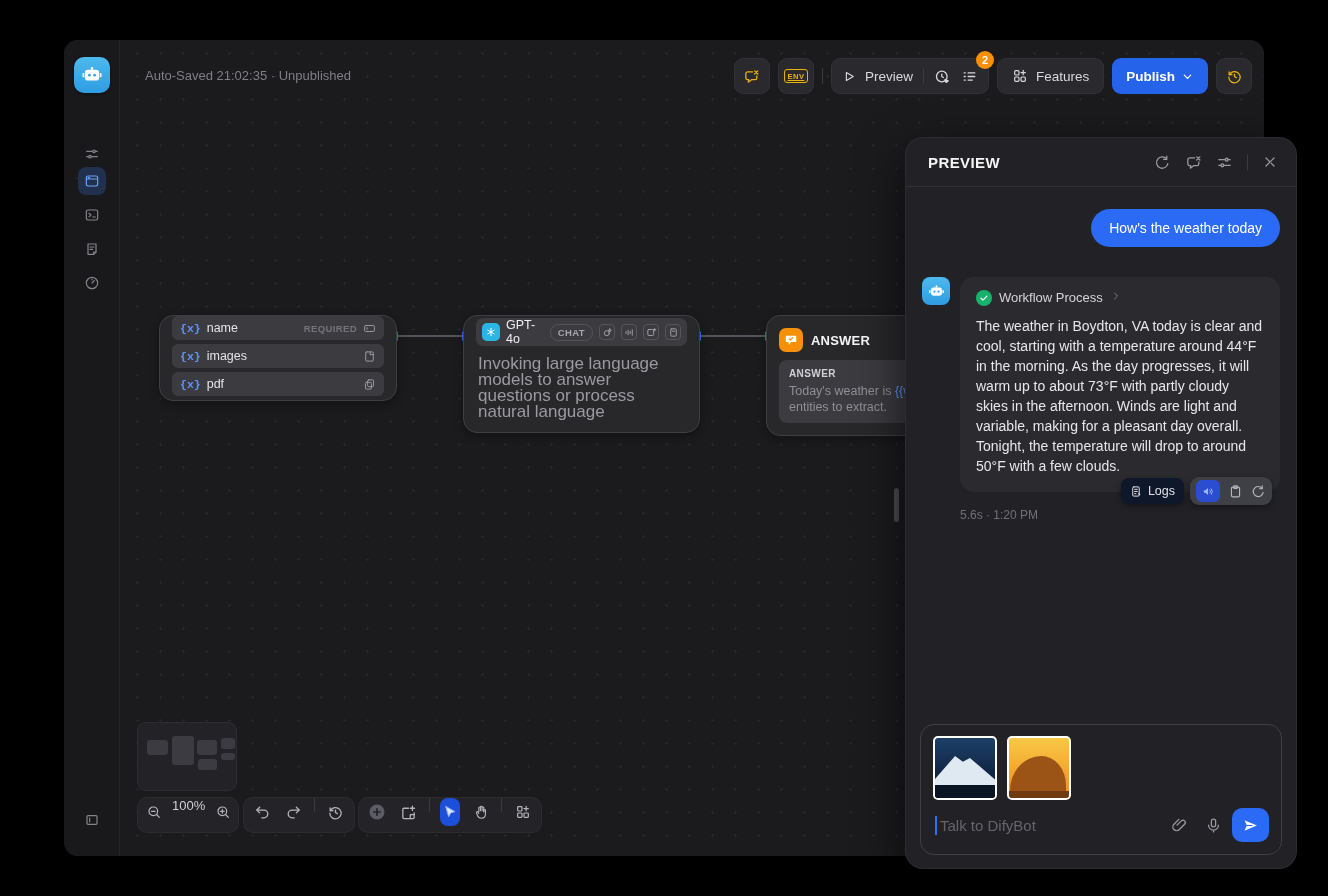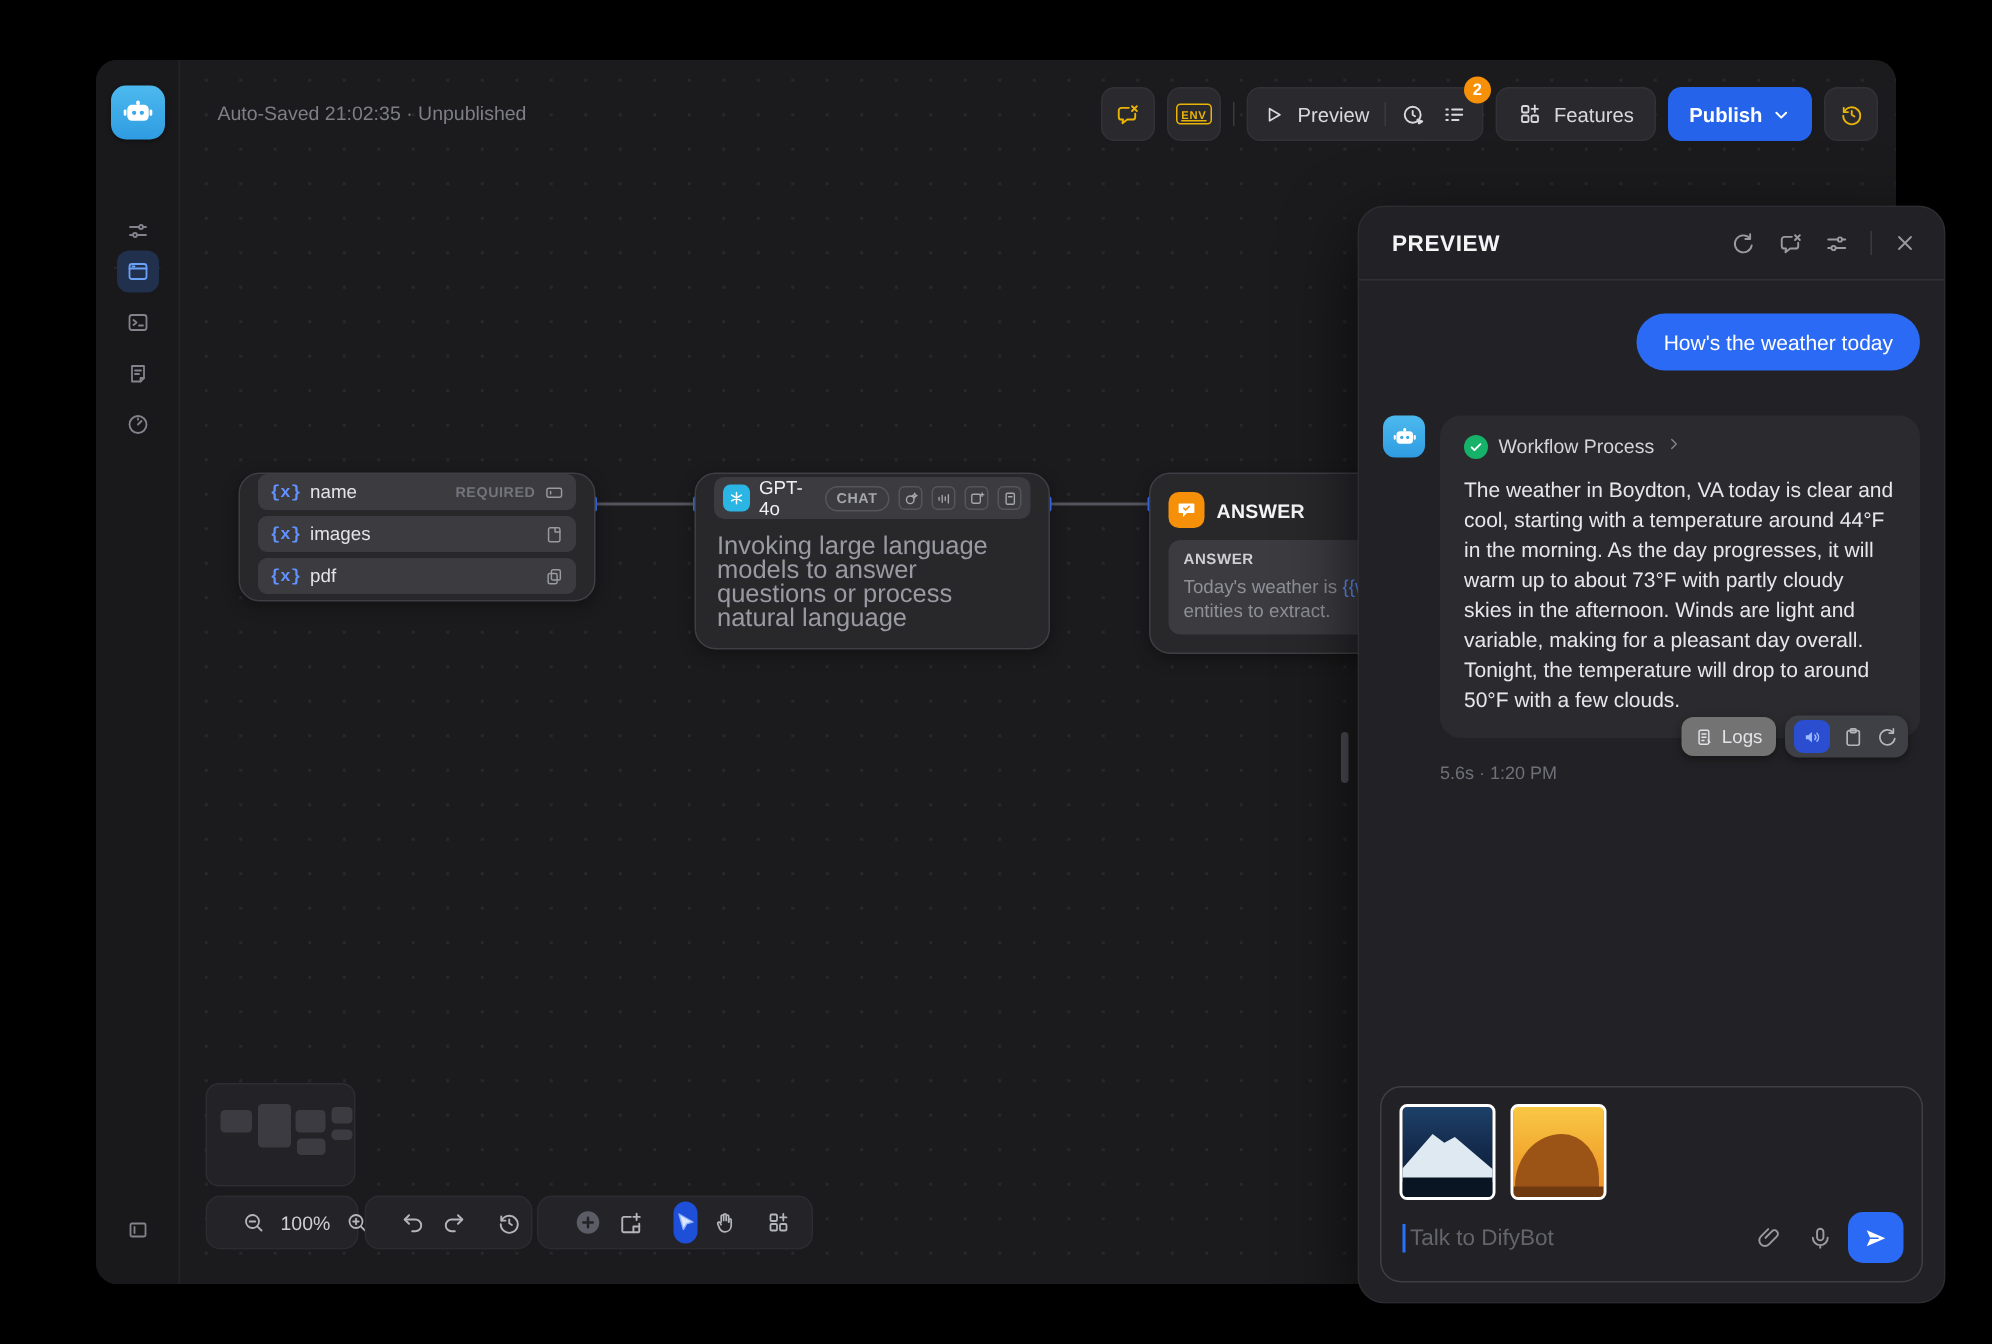--- a/index.html
+++ b/index.html
@@ -70,21 +70,21 @@
   .ans-text { color:#8f8f98; font-size:12.5px; line-height:16px; white-space:nowrap; }
   .ans-text .var { color:#6192ff; }
   .edge { position:absolute; height:2px; background:#54545c; z-index:2; }
   .port { position:absolute; width:3px; height:10px; border-radius:2px; background:#3f74ff; top:-4px; }
 
   
   .minimap { position:absolute; left:73px; top:682px; width:100px; height:69px; border-radius:9px;
     background:#232327; border:1px solid rgba(255,255,255,.05); z-index:4; cursor:pointer; }
   .mm-rect { position:absolute; background:#3b3b41; border-radius:3px; }
   .ctl-group { position:absolute; top:757px; height:36px; border-radius:10px; background:#242428;
-    border:0.5px solid rgba(255,255,255,.04); display:flex; align-items:center; padding:0 23px; gap:10px;
+    border:0.5px solid rgba(255,255,255,.04); display:flex; align-items:flex-start; padding:0 8px; gap:10px;
     color:#b4b4bc; z-index:4; }
   .ctl-div { width:1px; height:14px; background:#3a3a3f; }
   .zoom-label { color:#cfcfd6; font-size:13px; width:42px; text-align:center; }
   .ctl-btn { width:28px; height:28px; border-radius:8px; display:flex; align-items:center; justify-content:center; cursor:pointer; }
   .ctl-btn.active { background:#1e4fd8; color:#dbe6ff; }
   .scrollbar-v { position:absolute; left:830px; top:448px; width:5px; height:34px; border-radius:3px; background:#4a4a52; z-index:4; }
 
   
   .preview-panel { position:absolute; left:905px; top:137px; width:392px; height:732px; background:#222226;
     border-radius:18px; border:1px solid rgba(255,255,255,.05); box-shadow:0 16px 48px rgba(0,0,0,.65);
@@ -98,21 +98,21 @@
     border-radius:20px; padding:11px 18px; margin-bottom:30px; }
   .bot-row { display:flex; gap:10px; align-items:flex-start; }
   .avatar { width:28px; height:28px; border-radius:8px; background:linear-gradient(180deg,#4cb9ee,#2f9ce2);
     display:flex; align-items:center; justify-content:center; flex:none; }
   .bot-card { position:relative; background:#2b2b2f; border-radius:14px; padding:13px 16px 16px; width:328px; }
   .proc-row { display:flex; gap:7px; margin-bottom:10px; cursor:pointer; }
   .proc-check { width:16px; height:16px; border-radius:50%; background:#17b26a; display:flex; align-items:center; justify-content:center; }
   .proc-label { color:#d4d4d9; font-size:13px; }
   .bot-text { color:#e7e7ea; font-size:14px; line-height:20px; }
   .msg-actions { position:absolute; right:8px; bottom:-13px; display:flex; align-items:center; gap:6px; }
-  .logs-pill { display:flex; align-items:center; gap:5px; background:#737373; border-radius:8px; height:26px;
+  .logs-pill { display:flex; align-items:center; gap:5px; background:#0f172a; border-radius:8px; height:26px;
     padding:0 9px; color:#e2e2e7; font-size:12.5px; box-shadow:0 2px 6px rgba(0,0,0,.4); cursor:pointer; }
   .act-group { display:flex; align-items:center; gap:8px; background:#3f3f46; border-radius:9px; height:28px;
     padding:0 6px; box-shadow:0 2px 6px rgba(0,0,0,.4); }
   .speaker-btn { width:24px; height:22px; border-radius:6px; background:#2b4ed0; color:#9db9ff;
     display:flex; align-items:center; justify-content:center; cursor:pointer; }
   .ghost-ic { color:#b5b5bd; cursor:pointer; display:flex; }
   .msg-meta { color:#70707a; font-size:12px; margin:16px 0 0 38px; }
 
   
   .composer { position:absolute; left:14px; right:14px; bottom:13px; height:131px; border:1px solid #3f3f46;

